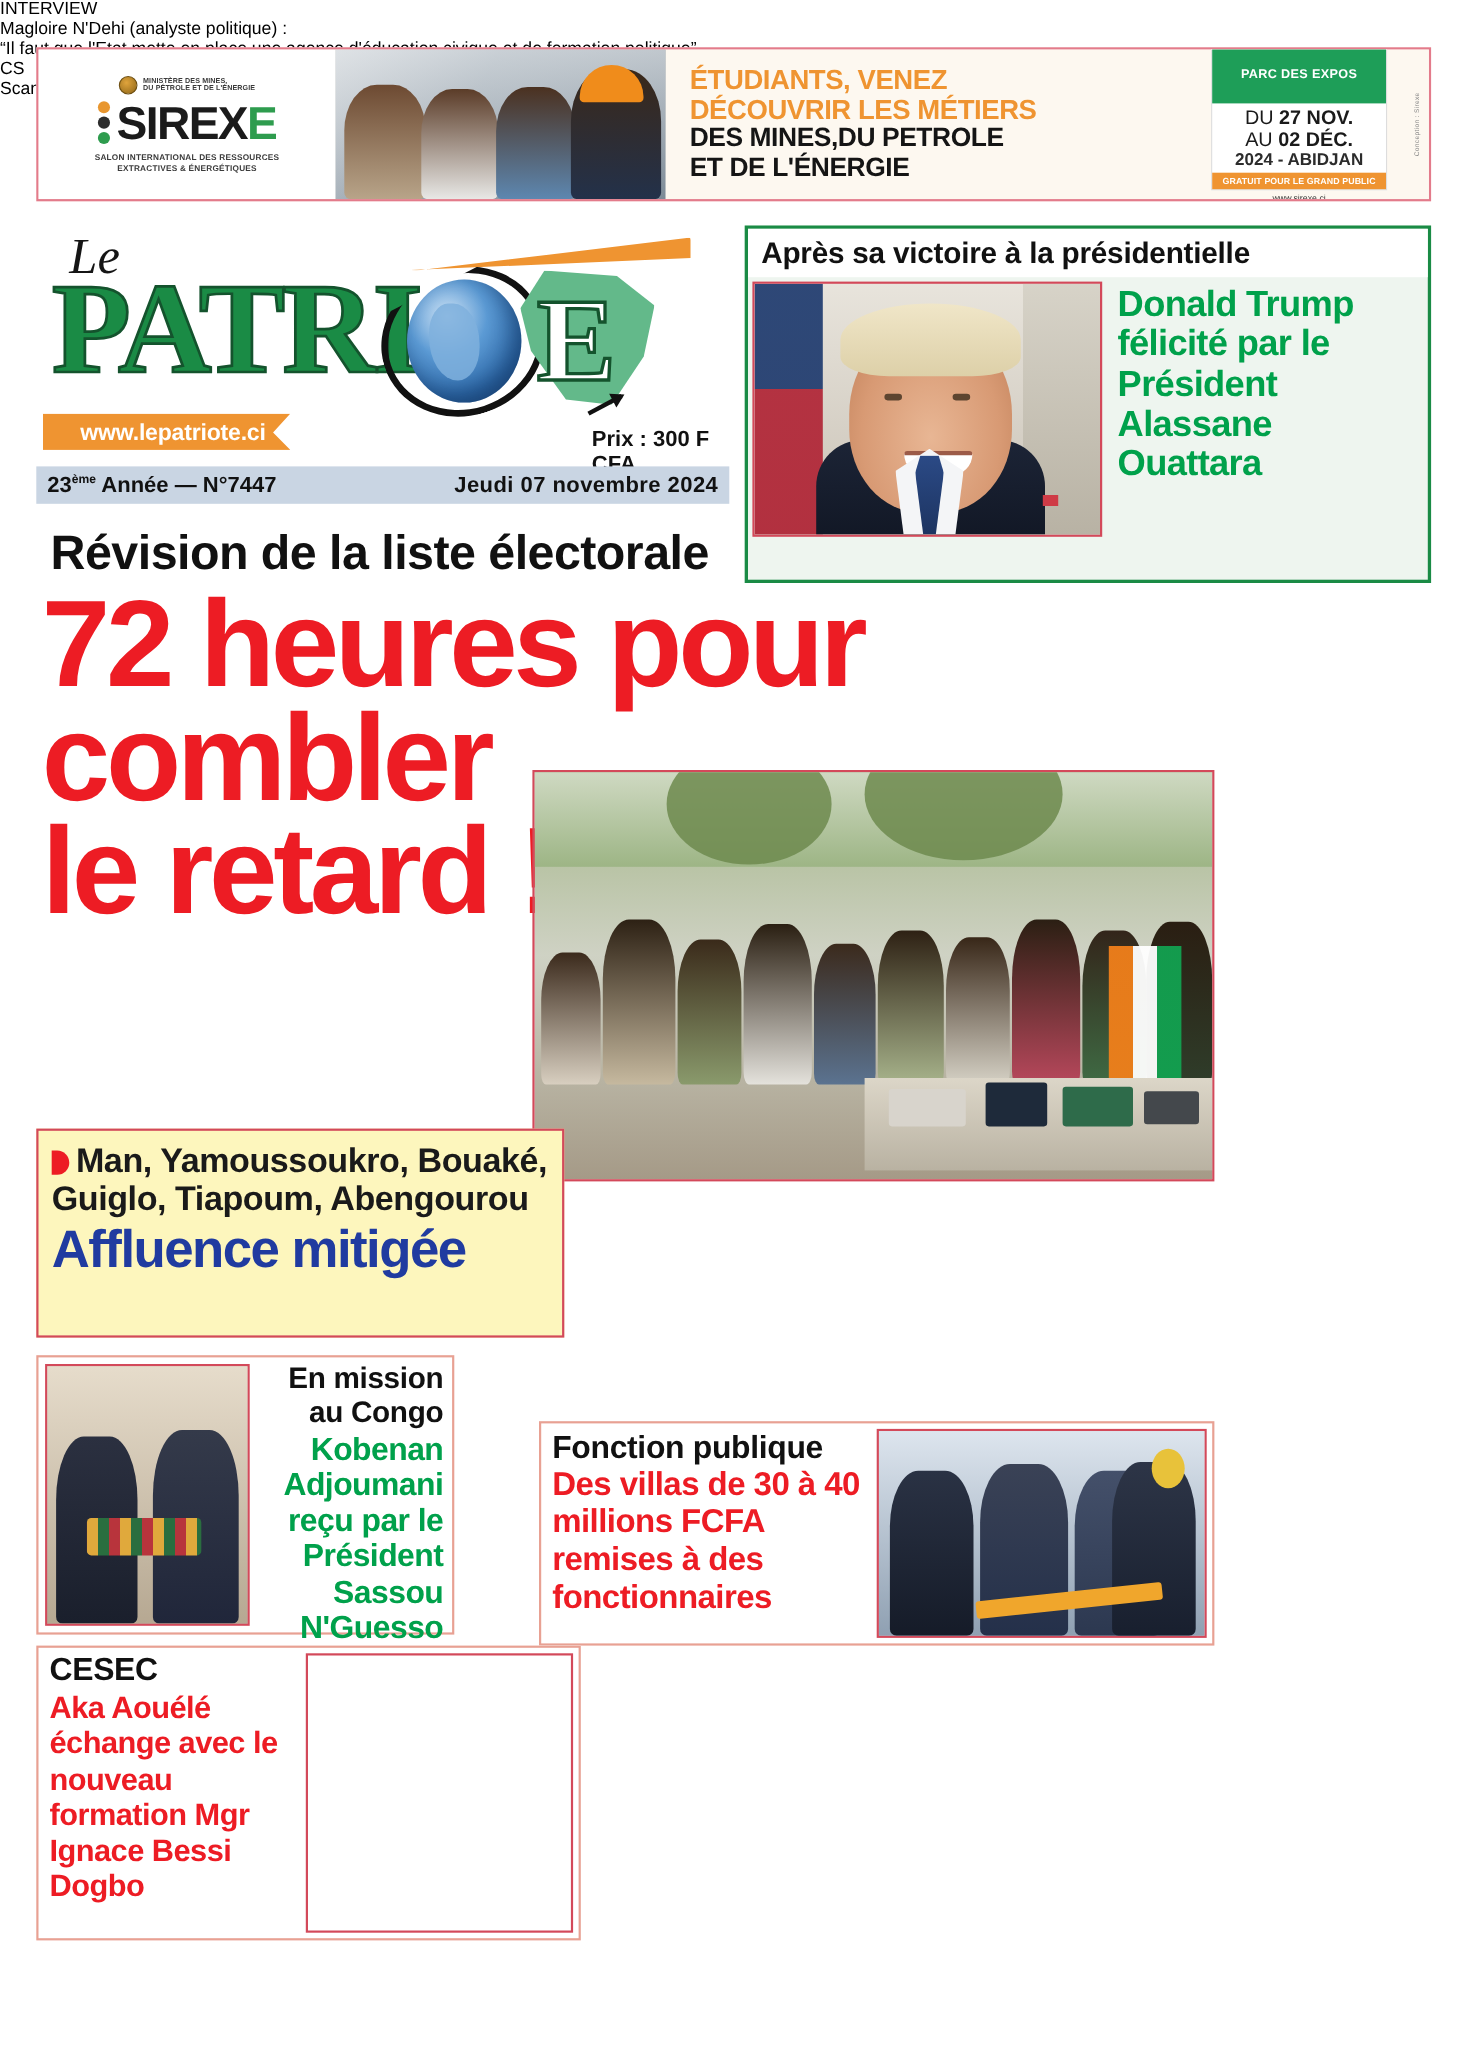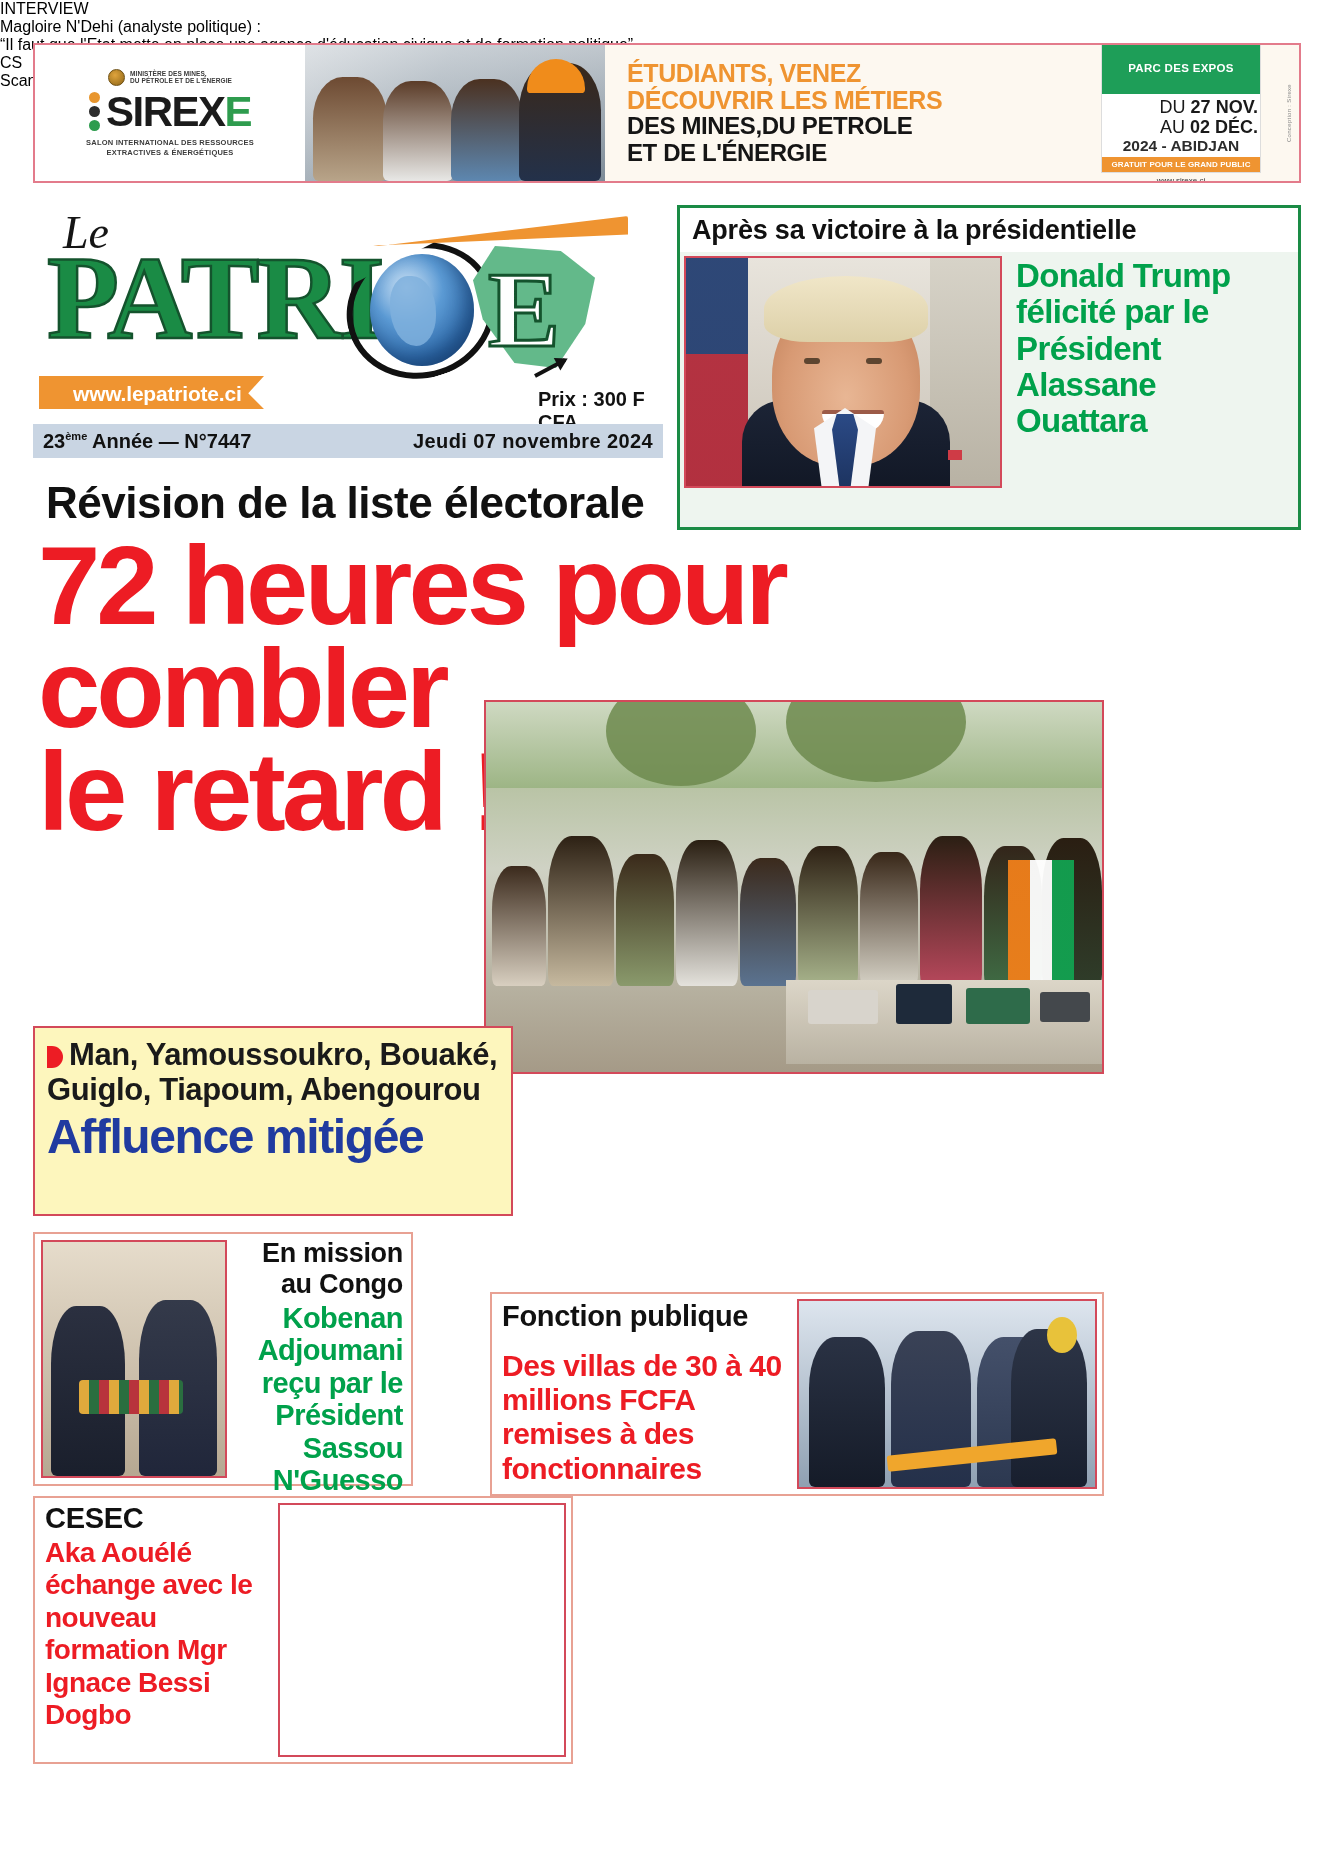--- a/index.html
+++ b/index.html
@@ -88,21 +88,21 @@
     width: 196px; display:flex; flex-direction:column;
     align-items:center; justify-content:center; background:#fdf8f0;
     padding: 0 6px;
   }
   .dates-box { width:160px; border:1px solid #ddd; background:#fff; }
   .dates-head {
     background:#1e9e58; color:#fff; font-size:11.5px; font-weight:800;
     text-align:center; padding:20px 0; letter-spacing:.3px;
   }
   .dates-body { padding:4px 2px 2px; text-align:center; }
-  .d-line { font-size:18px; font-weight:800; color:#1a1a1a; line-height:1.08;text-align:right; }
+  .d-line { font-size:18px; font-weight:800; color:#1a1a1a; line-height:1.08; }
   .d-line b { color:#1a1a1a; }
   .d-line .thin { font-weight:500; }
   .d-year { font-size:15.5px; font-weight:600; color:#2c2c2c; line-height:1.15; }
   .dates-free {
     background:#ef9431; color:#fff; font-size:8px; font-weight:800;
     text-align:center; padding:3px 0; letter-spacing:.1px;
   }
   .dates-url { font-size:8px; color:#333; margin-top:3px; }
   .banner-side {
     width: 20px; display:flex; align-items:center; justify-content:center;
@@ -333,38 +333,38 @@
 
   
   .fp-box {
     position:absolute; left:490px; top:1292px; width:614px; height:204px;
     border:2px solid #e8a193; background:#fff; display:flex;
   }
   .fp-text { width:300px; padding: 6px 4px 0 10px; }
   .fp-kicker { font-size:29px; font-weight:600; color:#111; letter-spacing:-.3px; }
   .fp-head {
     font-size:30px; font-weight:900; color:#ed1c24; line-height:1.14;
-    letter-spacing:-.5px; margin-top:16px;
+    letter-spacing:-.5px; margin-top:0;
   }
   .fp-photo {
     flex:1; margin:5px; border:2px solid #d3495a; position:relative; overflow:hidden;
     background: linear-gradient(#cfd8e2,#9aa8b8);
   }
   .fpp-bg { position:absolute; inset:0; background: linear-gradient(#dde5ee,#8fa0b2); }
   .fpp-p { position:absolute; bottom:0; border-radius:34% 34% 6px 6px; }
   .fpp-ribbon {
     position:absolute; left:88px; bottom:24px; width:170px; height:16px;
     background:#f0a62c; border-radius:3px; transform:rotate(-6deg);
   }
   .fpp-balloon { position:absolute; right:18px; top:16px; width:30px; height:36px;
     background:#e8c23a; border-radius:50%; }
 
   
   .cesec-box {
-    position:absolute; left:33px; top:1496px; width:540px; height:268px;
+    position:absolute; left:33px; top:1496px; width:495px; height:268px;
     border:2px solid #e8a193; background:#fff; display:flex;
   }
   .cesec-text { width:238px; padding: 4px 4px 0 10px; }
   .cesec-kicker { font-size:29px; font-weight:600; color:#111; letter-spacing:-.3px; }
   .cesec-head {
     font-size:28px; font-weight:900; color:#ed1c24; line-height:1.16;
     letter-spacing:-.5px; margin-top:2px;
   }
   .cesec-photo {
     flex:1; margin:5px; border:2px solid #d3495a; position:relative; overflow:hidden;

